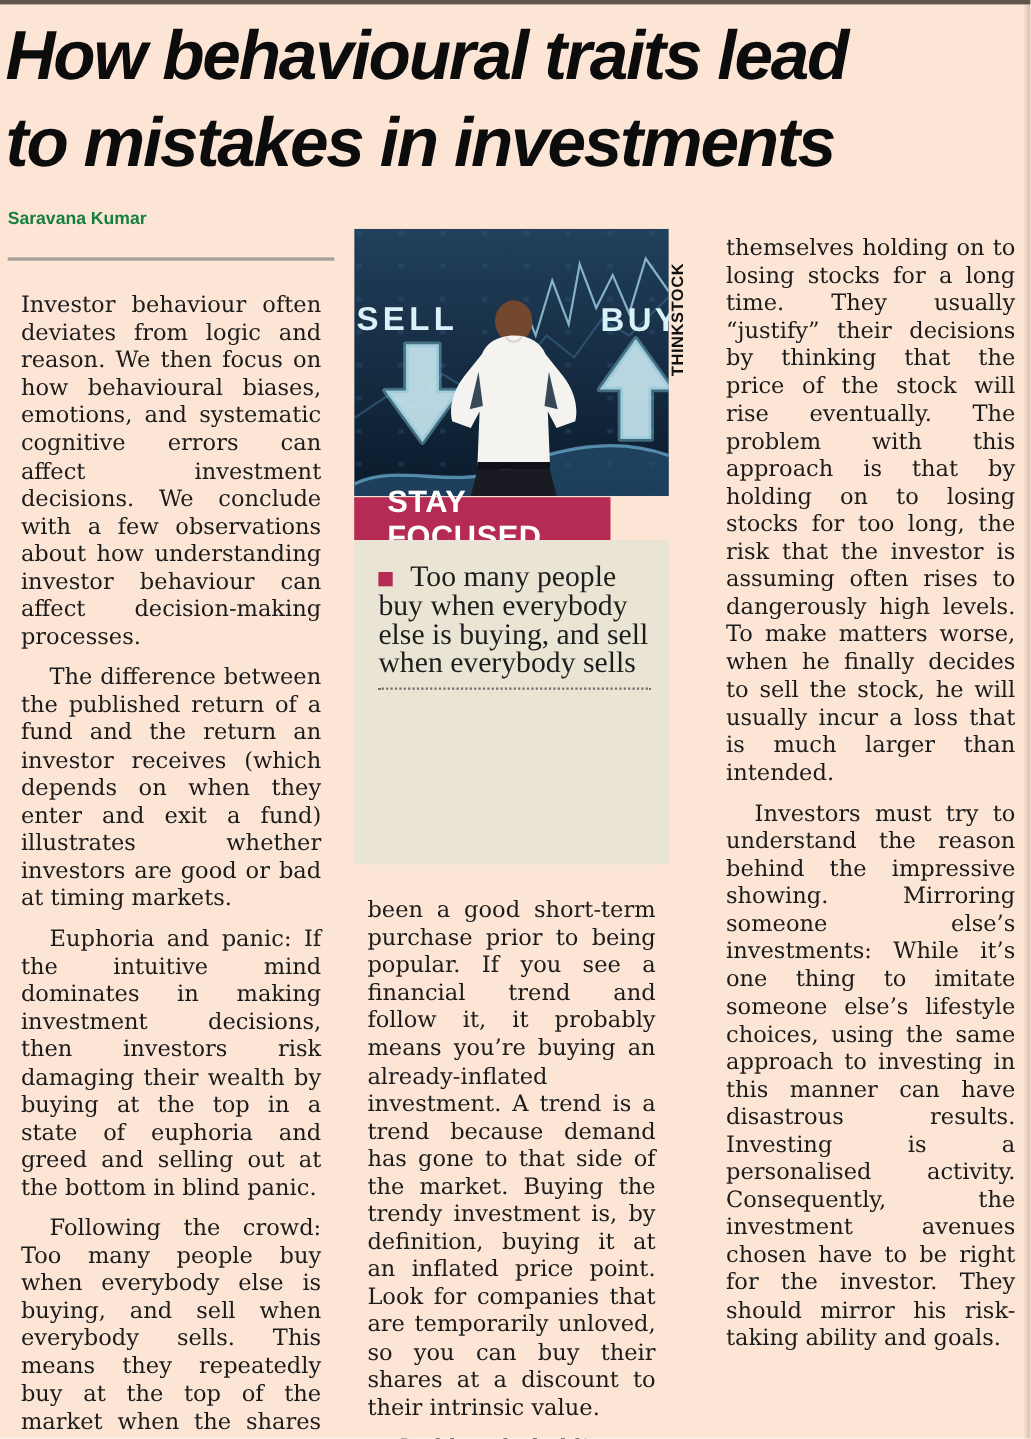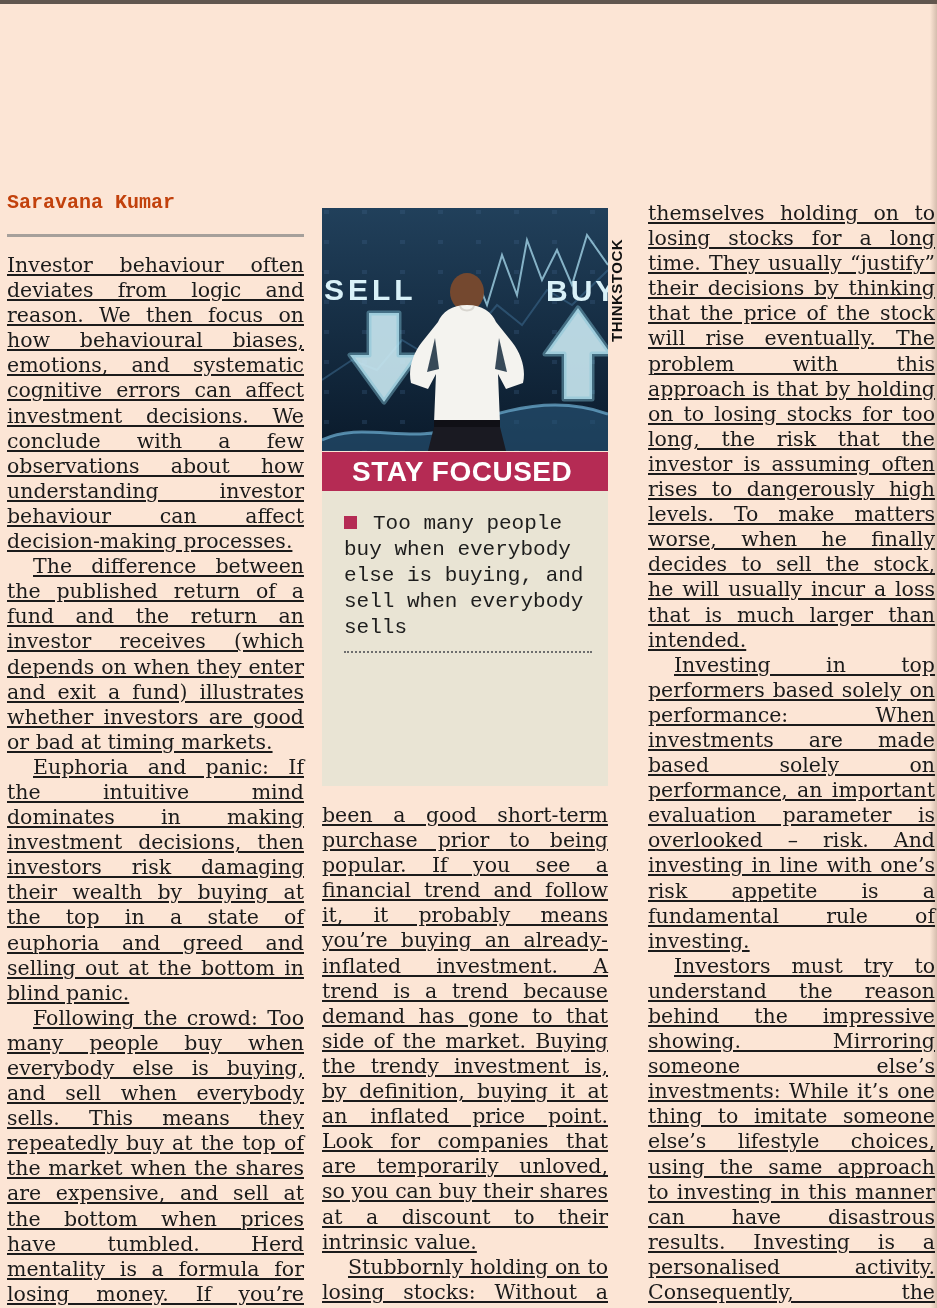--- a/index.html
+++ b/index.html
@@ -11,60 +11,64 @@
   .topbar { position:absolute; top:0; left:0; width:937px; height:4px; background:#60564f; }
   .right-edge { position:absolute; top:0; right:0; width:7px; height:100%;
     background:linear-gradient(to right, rgba(110,85,70,0), rgba(110,85,70,0.28)); }
 
   .headline { position:absolute; top:12px; left:5px; margin:0; color:#0c0c0c;
     font-family:"Liberation Sans",sans-serif; font-weight:bold; font-style:italic;
     font-size:63px; line-height:79px; letter-spacing:-2px; white-space:nowrap; }
   .headline span { display:block; }
 
   .byline { position:absolute; top:191px; left:7px;
-    font-family:Liberation Mono, monospace; font-weight:bold; font-size:20px; color:#c2410c; }
+    font-family:Liberation Sans, sans-serif; font-weight:bold; font-size:16px; color:#15803d; }
   .byline-rule { position:absolute; top:234px; left:7px; width:297px; height:3px; background:#a6a09b; }
 
   .coltext { position:absolute; font-size:20.5px; line-height:25.1px; text-align:justify;
     hyphens:auto; -webkit-hyphens:auto; }
-  .coltext p { margin:0;text-decoration:underline; }
+  .coltext p { margin:12px; }
   .coltext p.indent { text-indent:26px; }
   .col1 { top:253px; left:7px;  width:297px; }
   .col2t { top:803px; left:322px; width:286px; }
   .col3 { top:201px; left:648px; width:287px; }
 
   .photo-wrap { position:absolute; top:208px; left:322px; width:256px; height:243px; }
   .photo-wrap svg { display:block; }
 
   .credit { position:absolute; top:208px; left:608px; width:22px; height:134px;
     writing-mode:vertical-rl; transform:rotate(180deg);
     font-family:"Liberation Sans",sans-serif; font-weight:bold; font-size:15px;
     letter-spacing:0.5px; color:#101010; }
 
-  .banner { position:absolute; top:452px; left:322px; width:286px; height:39px;
+  .banner { position:absolute; top:452px; left:322px; width:233px; height:39px;
     background:#b52b54; color:#ffffff; display:flex; align-items:center;
     padding-left:30px; box-sizing:border-box;
     font-family:"Liberation Sans",sans-serif; font-weight:bold; font-size:28px; letter-spacing:0.5px; }
 
   .infobox { position:absolute; top:491px; left:322px; width:286px; height:295px;
     background:#e9e4d4; box-sizing:border-box; padding:20px 16px 0 22px;
-    font-family:Liberation Mono, monospace; font-size:21px; line-height:26px; color:#1d1d1d; }
+    font-family:Liberation Serif, serif; font-size:27px; line-height:26px; color:#1d1d1d; }
   .bullet-item { margin:0; }
   .bullet-item.bold { font-weight:bold; }
   .bullet-sq { display:inline-block; width:13px; height:13px; background:#b52b54;
     margin-right:16px; vertical-align:baseline; }
   .dotted-sep { height:0; border-bottom:2px dotted #6e6e6e; margin:10px 0 12px 0; }
 </style>
 </head>
 <body>
 
 <div class="page">
   <div class="topbar"></div>
   <div class="right-edge"></div>
 
+  <h1 class="headline">
+    <span>How behavioural traits lead</span>
+    <span>to mistakes in investments</span>
+  </h1>
 
   <div class="byline">Saravana Kumar</div>
   <div class="byline-rule"></div>
 
   <div class="coltext col1">
       <p>Investor behaviour often deviates from logic and reason. We then focus on how behavioural biases, emotions, and systematic cognitive errors can affect investment decisions. We conclude with a few observations about how understanding investor behaviour can affect decision-making processes.</p>
       <p class="indent">The difference between the published return of a fund and the return an investor receives (which depends on when they enter and exit a fund) illustrates whether investors are good or bad at timing markets.</p>
       <p class="indent">Euphoria and panic: If the intuitive mind dominates in making investment decisions, then investors risk damaging their wealth by buying at the top in a state of euphoria and greed and selling out at the bottom in blind panic.</p>
       <p class="indent">Following the crowd: Too many people buy when everybody else is buying, and sell when everybody sells. This means they repeatedly buy at the top of the market when the shares are expensive, and sell at the bottom when prices have tumbled. Herd mentality is a formula for losing money. If you’re following the herd, you’re probably getting in late on investments that could have</p>
     </div>
@@ -114,18 +118,17 @@
   </div>
 
   <div class="coltext col2t">
       <p>been a good short-term purchase prior to being popular. If you see a financial trend and follow it, it probably means you’re buying an already-inflated investment. A trend is a trend because demand has gone to that side of the market. Buying the trendy investment is, by definition, buying it at an inflated price point. Look for companies that are temporarily unloved, so you can buy their shares at a discount to their intrinsic value.</p>
       <p class="indent">Stubbornly holding on to losing stocks: Without a logical set of pre-defined sell rules, investors often find</p>
     </div>
 
   <div class="coltext col3">
     <div>
         <p>themselves holding on to losing stocks for a long time. They usually “justify” their decisions by thinking that the price of the stock will rise eventually. The problem with this approach is that by holding on to losing stocks for too long, the risk that the investor is assuming often rises to dangerously high levels. To make matters worse, when he finally decides to sell the stock, he will usually incur a loss that is much larger than intended.</p>
-        <p class="indent">Investing in top performers based solely on performance: When investments are made based solely on performance, an important evaluation parameter is overlooked – risk. And investing in line with one’s risk appetite is a fundamental rule of investing.</p>
         <p class="indent">Investors must try to understand the reason behind the impressive showing. Mirroring someone else’s investments: While it’s one thing to imitate someone else’s lifestyle choices, using the same approach to investing in this manner can have disastrous results. Investing is a personalised activity. Consequently, the investment avenues chosen have to be right for the investor. They should mirror his risk-taking ability and goals.</p>
       </div>
 
   </div>
 </div>
 
 </body></html>

